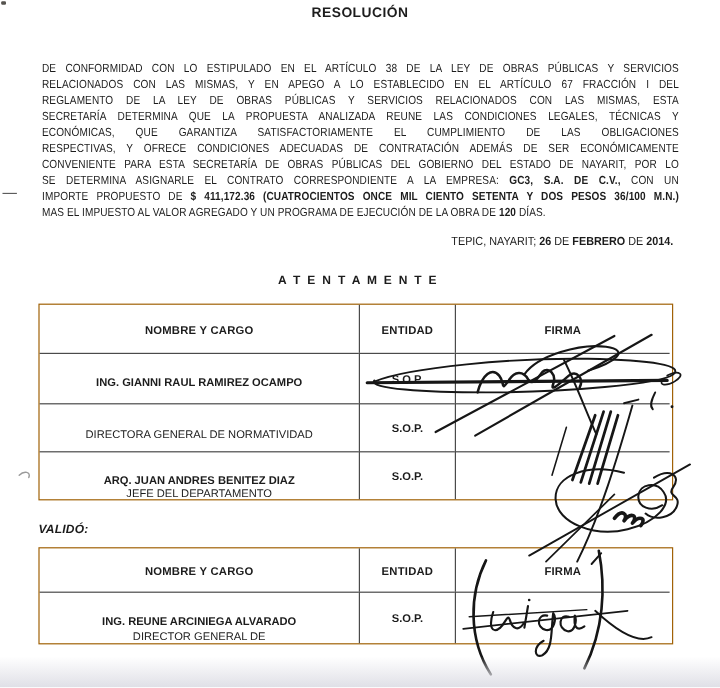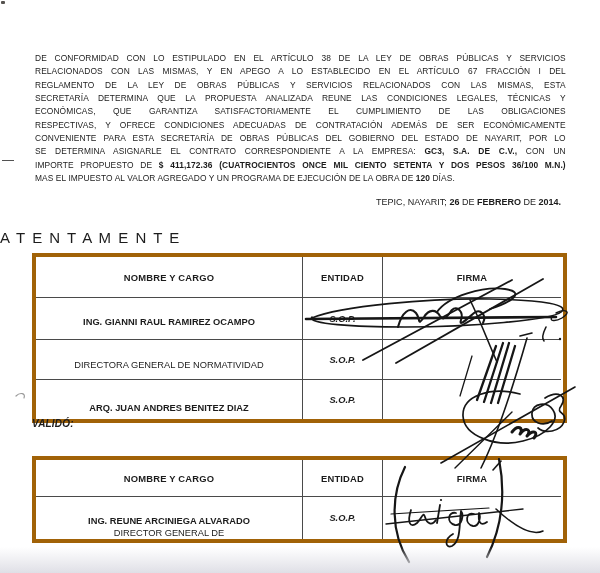--- a/index.html
+++ b/index.html
@@ -15,49 +15,50 @@
              font-size:9.8px;line-height:13.35px;letter-spacing:.1px;}
   .pline{text-align:justify;text-align-last:justify;white-space:nowrap;}
   .pline.last{text-align-last:left;}
 
   .margin-dash{position:absolute;left:2px;top:153px;font-size:12px;color:#3a3a3a;}
   .scan-speck{position:absolute;left:1px;top:1px;width:4px;height:3px;background:#55524e;border-radius:1px;}
 
   .dateline{position:absolute;right:39px;top:196px;font-size:9.8px;
             transform:scaleX(0.92);transform-origin:100% 50%;white-space:nowrap;}
 
-  .salutation{position:absolute;left:0;top:229px;width:597px;
-              font-size:15px;font-weight:400;letter-spacing:1.5px;}
+  .salutation{position:absolute;left:0;top:229px;width:597px;text-align:center;
+              font-size:10px;font-weight:700;letter-spacing:1.5px;}
 
-  .sigtable{position:absolute;left:32px;width:527px;border:4px solid #a16207;
+  .sigtable{position:absolute;left:32px;width:527px;border:1px solid #a16207;
             display:grid;grid-template-columns:266px 80px 179px;background:transparent;}
   .t1{top:253px;grid-template-rows:40px 42px 40px 40px;}
   .t2{top:456px;grid-template-rows:36px 43px;}
   .cell{display:flex;flex-direction:column;justify-content:center;align-items:center;
         text-align:center;font-size:9.3px;overflow:visible;}
   .cell.bl{border-left:1px solid #4a4a4a;}
   .cell.bt{border-top:1px solid #4a4a4a;}
   .hcell{font-weight:700;font-size:9.4px;letter-spacing:.2px;}
   .line{height:11.4px;line-height:11.4px;white-space:nowrap;}
   .line.b{font-weight:700;margin-top:19px;}
-  .entity{font-weight:700;font-style:italic;}
+  .entity{font-weight:700;}
 
-  .valido{position:absolute;left:32px;top:418px;font-size:10px;font-weight:700;font-style:italic;letter-spacing:.2px;}
+  .valido{position:absolute;left:32px;top:436px;font-size:10px;font-weight:700;font-style:italic;letter-spacing:.2px;}
 
   .sig-overlay{position:absolute;left:0;top:0;width:600px;height:573px;pointer-events:none;}
   .scan-shadow{position:absolute;left:0;bottom:0;width:600px;height:26px;
                background:linear-gradient(to bottom, rgba(226,226,232,0) 0%, #e4e4ea 85%, #dfdfe6 100%);}
 </style>
 </head>
 <body>
 
 <div class="page">
 
   <div class="scan-speck"></div>
 
+  <div class="doc-title">RESOLUCIÓN</div>
 
   <div class="paragraph">
     <div class="pline"><span>DE CONFORMIDAD CON LO ESTIPULADO EN EL ARTÍCULO 38 DE LA LEY DE OBRAS PÚBLICAS Y SERVICIOS</span></div>
     <div class="pline"><span>RELACIONADOS CON LAS MISMAS, Y EN APEGO A LO ESTABLECIDO EN EL ARTÍCULO 67 FRACCIÓN I DEL</span></div>
     <div class="pline"><span>REGLAMENTO DE LA LEY DE OBRAS PÚBLICAS Y SERVICIOS RELACIONADOS CON LAS MISMAS, ESTA</span></div>
     <div class="pline"><span>SECRETARÍA DETERMINA QUE LA PROPUESTA ANALIZADA REUNE LAS CONDICIONES LEGALES, TÉCNICAS Y</span></div>
     <div class="pline"><span>ECONÓMICAS, QUE GARANTIZA SATISFACTORIAMENTE EL CUMPLIMIENTO DE LAS OBLIGACIONES</span></div>
     <div class="pline"><span>RESPECTIVAS, Y OFRECE CONDICIONES ADECUADAS DE CONTRATACIÓN ADEMÁS DE SER ECONÓMICAMENTE</span></div>
     <div class="pline"><span>CONVENIENTE PARA ESTA SECRETARÍA DE OBRAS PÚBLICAS DEL GOBIERNO DEL ESTADO DE NAYARIT, POR LO</span></div>
     <div class="pline"><span>SE DETERMINA ASIGNARLE EL CONTRATO CORRESPONDIENTE A LA EMPRESA: </span><span class="b">GC3, S.A. DE C.V.,</span><span> CON UN</span></div>
@@ -85,20 +86,21 @@
 
     <div class="cell bt">
         <div class="line">&nbsp;</div>
         <div class="line">DIRECTORA GENERAL DE NORMATIVIDAD</div>
       </div>
     <div class="cell bt bl entity">S.O.P.</div>
     <div class="cell bt bl"></div>
 
     <div class="cell bt">
         <div class="line b">ARQ. JUAN ANDRES BENITEZ DIAZ</div>
+        <div class="line">JEFE DEL DEPARTAMENTO</div>
       </div>
     <div class="cell bt bl entity">S.O.P.</div>
     <div class="cell bt bl"></div>
   </div>
 
   <div class="valido">VALIDÓ:</div>
 
   <div class="sigtable t2">
     <div class="cell hcell">NOMBRE Y CARGO</div>
     <div class="cell hcell bl">ENTIDAD</div>

